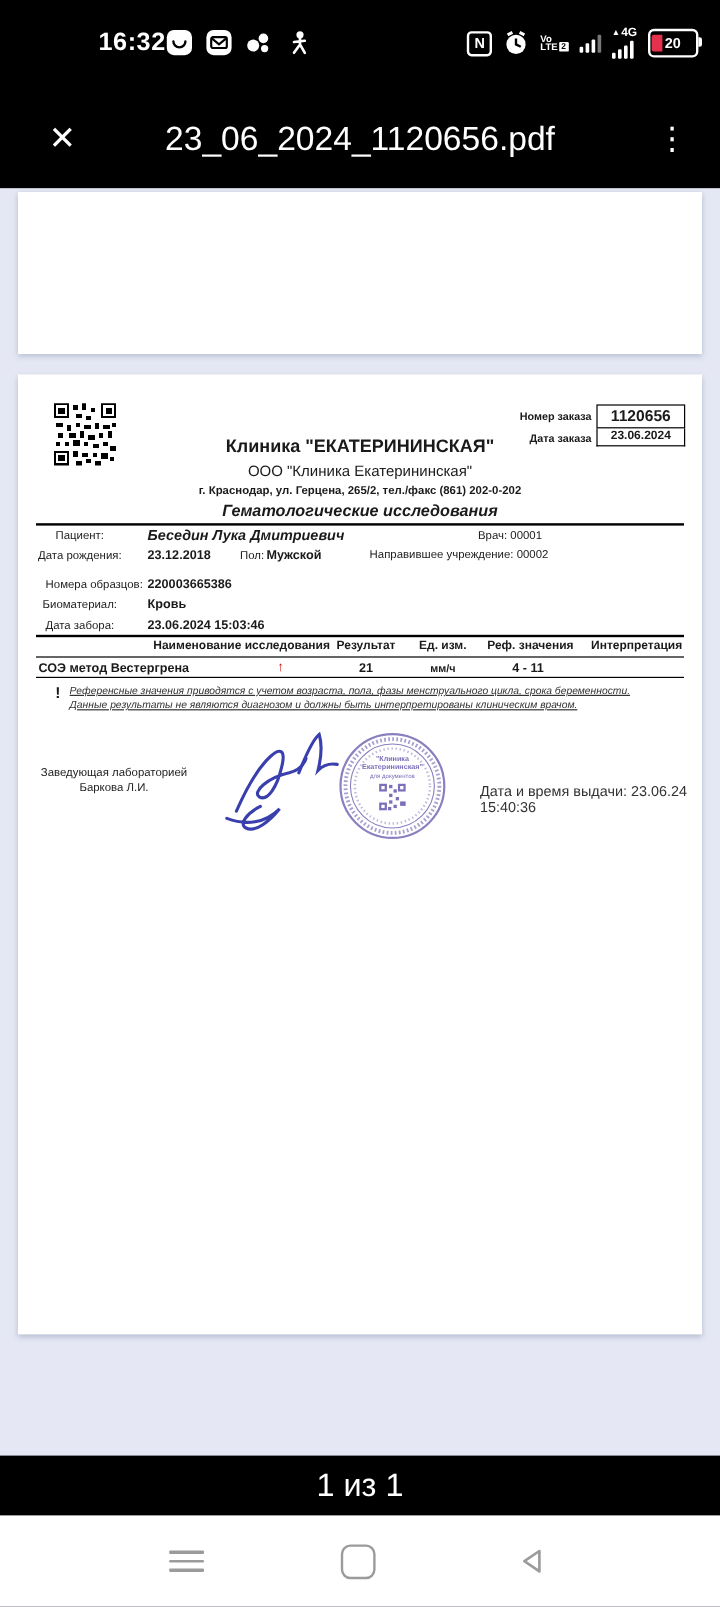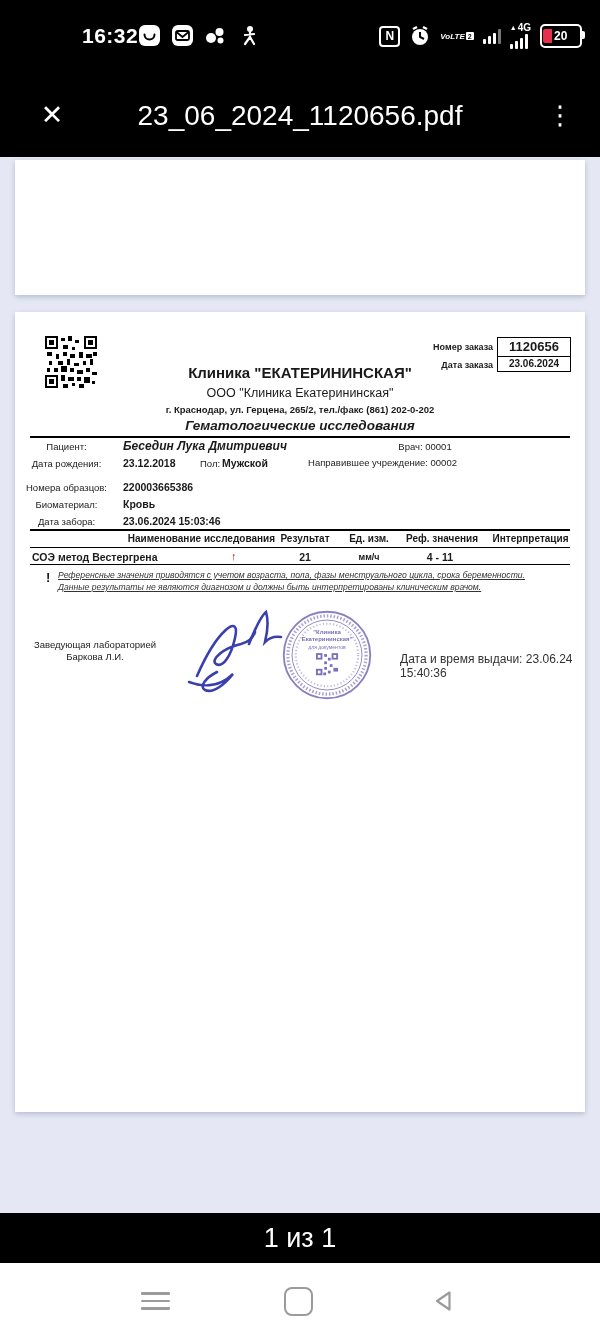--- a/index.html
+++ b/index.html
@@ -8,21 +8,21 @@
   .abs{position:absolute;}
 
   
   .status-bar{position:absolute;left:0;top:0;width:600px;height:75px;background:#000;color:#fff;}
   .sb-time{position:absolute;left:82px;top:24px;font-size:21px;font-weight:700;letter-spacing:.5px;}
   .sb-left-icons{position:absolute;left:138px;top:24px;display:flex;gap:10px;align-items:center;}
   .sb-right{position:absolute;right:18px;top:22px;display:flex;gap:9px;align-items:center;height:28px;}
   .nfc-box{width:17px;height:17px;border:2px solid #fff;border-radius:4px;display:flex;
            align-items:center;justify-content:center;font-size:12px;font-weight:bold;}
   .volte{display:flex;align-items:flex-end;gap:1px;}
-  .volte-txt{display:flex;line-height:7px;font-size:8px;font-weight:bold;font-style:italic;}
+  .volte-txt{display:flex;flex-direction:column;line-height:7px;font-size:8px;font-weight:bold;}
   .volte-badge{width:8px;height:8px;background:#fff;color:#000;font-size:7px;font-weight:bold;
                display:flex;align-items:center;justify-content:center;border-radius:1px;margin-bottom:0px;}
   .sigbars{display:flex;align-items:flex-end;gap:2px;height:16px;}
   .sigbars i{display:block;width:3px;background:#fff;border-radius:1px;}
   .sigbars i.dim{background:#777;}
   .net-group{display:flex;flex-direction:column;align-items:flex-start;line-height:10px;}
   .net-label{font-size:10px;font-weight:bold;display:flex;align-items:center;gap:1px;}
   .net-label .up{font-size:7px;}
   .battery{position:relative;width:38px;height:20px;border:2px solid #fff;border-radius:5px;
            display:flex;align-items:center;}
@@ -223,21 +223,21 @@
         <span class="abs lab right-align" style="left:0;top:129px;width:103px;">Пациент:</span>
         <span class="abs" style="left:108px;top:127px;font-size:12px;font-weight:bold;font-style:italic;">Беседин Лука Дмитриевич</span>
         <span class="abs lab" style="left:340px;top:129px;width:140px;text-align:center;">Врач: 00001</span>
 
         <span class="abs lab right-align" style="left:0;top:146px;width:103px;">Дата рождения:</span>
         <span class="abs val-b" style="left:108px;top:145px;">23.12.2018</span>
         <span class="abs lab" style="left:185px;top:146px;">Пол:</span>
         <span class="abs val-b" style="left:207px;top:145px;">Мужской</span>
         <span class="abs lab" style="left:255px;top:145px;width:225px;text-align:center;">Направившее учреждение: 00002</span>
 
-        <span class="abs lab right-align" style="left:0;top:170px;width:103px;">Номера образцов:</span>
+        <span class="abs lab right-align" style="left:0;top:170px;width:103px;padding-left:12px;">Номера образцов:</span>
         <span class="abs val-b" style="left:108px;top:169px;">220003665386</span>
         <span class="abs lab right-align" style="left:0;top:187px;width:103px;">Биоматериал:</span>
         <span class="abs val-b" style="left:108px;top:186px;">Кровь</span>
         <span class="abs lab right-align" style="left:0;top:204px;width:103px;">Дата забора:</span>
         <span class="abs val-b" style="left:108px;top:203px;">23.06.2024 15:03:46</span>
 
         <div class="abs rule2" style="top:217px;"></div>
         <span class="abs thead" style="left:40px;top:221px;width:220px;text-align:right;">Наименование исследования</span>
         <span class="abs thead" style="left:255px;top:221px;width:70px;">Результат</span>
         <span class="abs thead" style="left:328px;top:221px;width:52px;">Ед. изм.</span>

